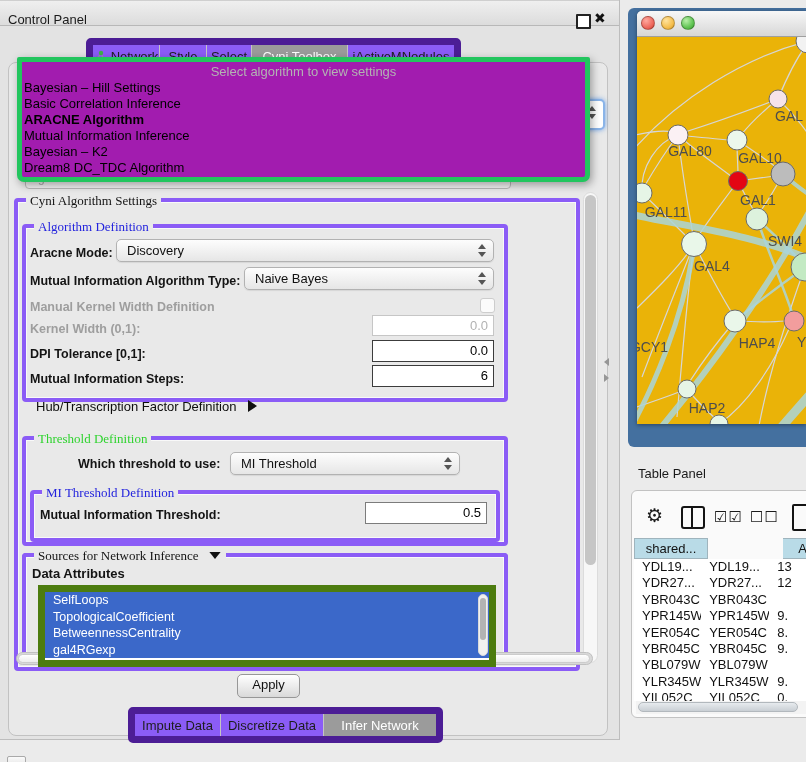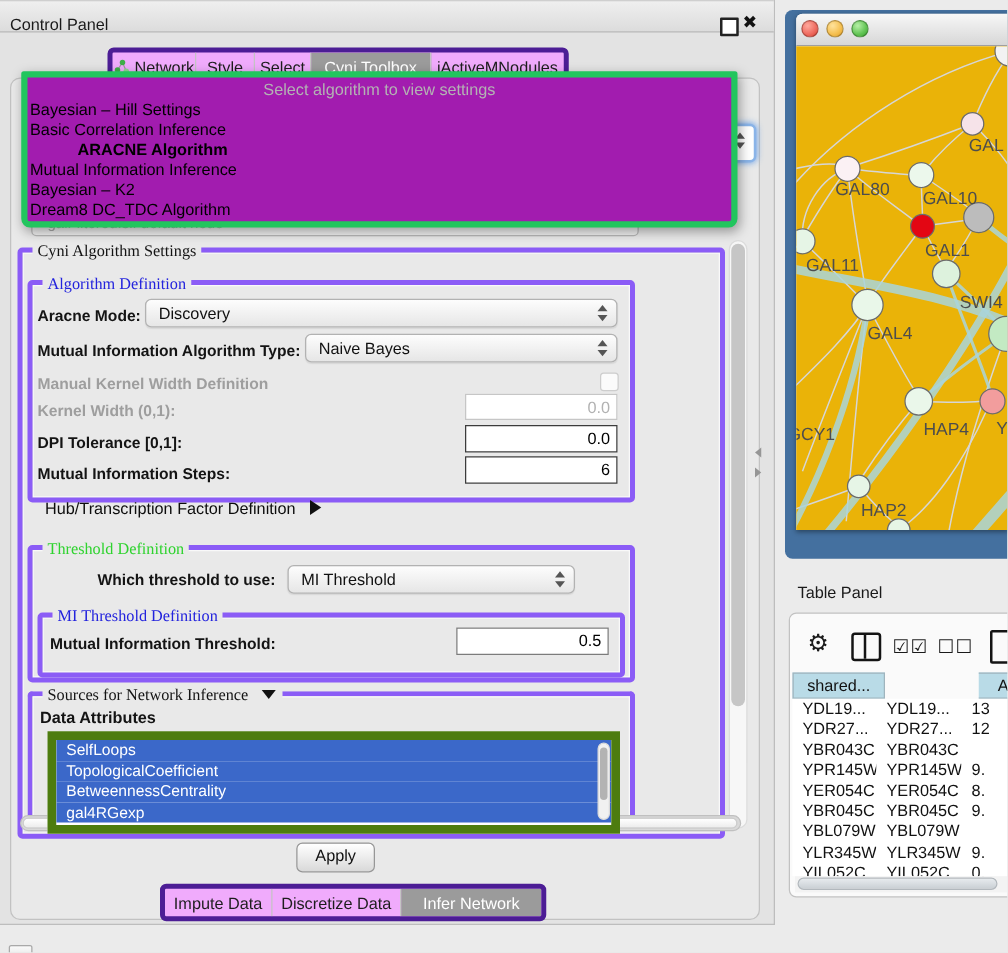--- a/index.html
+++ b/index.html
@@ -13,21 +13,21 @@
              border-right:1px solid #bdbdbd;border-bottom:1px solid #bdbdbd;}
   #cp-titlebar{left:0;top:8;width:619px;height:24px;
                background:linear-gradient(#efefef,#dcdcdc);
                border-top:1px solid #cfcfcf;border-bottom:1px solid #b8b8b8;}
   #cp-title{left:8px;top:12px;font-size:13px;color:#1a1a1a;}
   #cp-float{left:576px;top:14px;width:11px;height:11px;border:2px solid #222;background:#fff;border-radius:1px;}
   #cp-close{left:594px;top:10px;font-size:14px;font-weight:bold;color:#111;font-family:"DejaVu Sans",sans-serif;}
   #top-sep{left:375px;top:0;width:2px;height:8px;background:#8a8a8a;}
 
   
-  .tabbar{display:flex;background:#f0abfc;border:4px solid #4c1d95;border-radius:5px;overflow:hidden;height:22px;}
+  .tabbar{display:flex;background:#8b5cf6;border:7px solid #4c1d95;border-radius:5px;overflow:hidden;height:22px;}
   .tab{display:flex;align-items:center;justify-content:center;font-size:13px;color:#1d1d1d;
        border-right:1px solid #c4c4c4;box-sizing:border-box;white-space:nowrap;}
   .tab:last-child{border-right:none;}
   .tab.selected{background:#9b9b9b;color:#fff;}
   #top-tabs{left:86px;top:38px;}
   #bottom-tabs{left:128px;top:707px;}
 
   
   #content-panel{left:8px;top:62px;width:598px;height:672px;background:#e9e9e9;
                  border:1px solid #c2c2c2;border-radius:8px;}
@@ -37,21 +37,21 @@
                border-radius:5px;box-shadow:0 0 5px rgba(90,150,230,.85);z-index:2;}
   #table-combo{left:25px;top:166px;width:486px;height:23px;background:#f2f2f2;border:1px solid #b9b9b9;
                border-radius:4px;z-index:2;font-size:12px;color:#a9a9a9;line-height:23px;padding-left:12px;
                box-sizing:border-box;overflow:hidden;white-space:nowrap;}
 
   
   #algo-popup{left:17px;top:57px;width:563px;height:115px;background:#a21caf;border:5px solid #22c55e;
               border-radius:2px 2px 7px 7px;box-shadow:2px 3px 9px rgba(0,0,0,.35);z-index:10;overflow:hidden;}
   #algo-placeholder{text-align:center;color:#b3b3b3;font-size:13px;line-height:16px;margin-top:2px;}
   .algo-item{font-size:13px;line-height:16px;padding-left:2px;color:#000;white-space:nowrap;}
-  .algo-item.bold{font-weight:bold;margin-left:38px;}
+  .algo-item.bold{font-weight:bold;}
 
   
   .groupbox{position:absolute;border:4px solid #8b5cf6;border-radius:4px;
             box-shadow:inset 0 0 0 1px rgba(255,255,255,.7);font-family:Liberation Serif, serif;}
   .grouplabel{position:absolute;top:-8px;left:8px;background:#e9e9e9;padding:0 4px;font-size:13px;
               line-height:14px;white-space:nowrap;}
   .lbl{position:absolute;font-size:12.5px;font-weight:bold;color:#141414;white-space:nowrap;}
   .lbl.disabled{color:#9e9e9e;}
   .field{position:absolute;background:#fff;font-size:13px;text-align:right;line-height:20px;
          padding-right:5px;box-sizing:border-box;}

